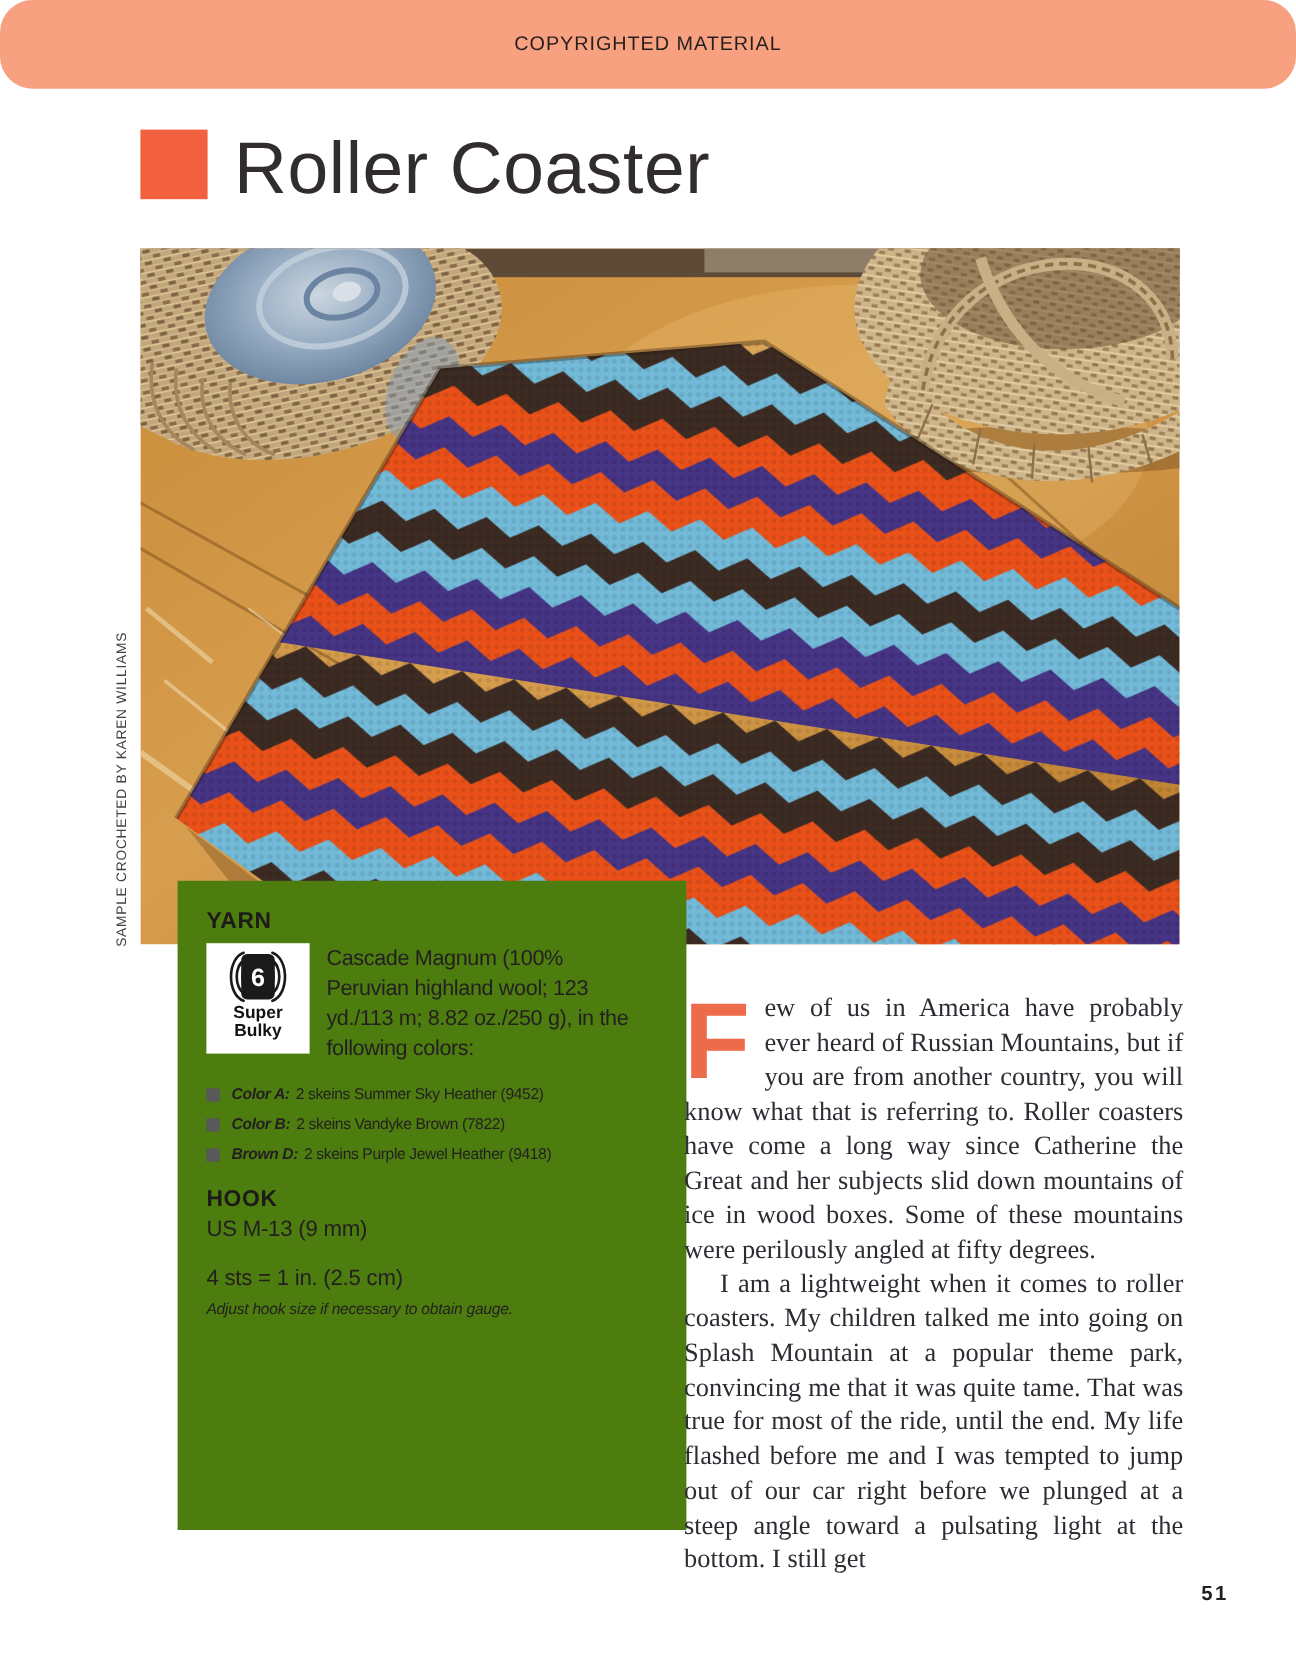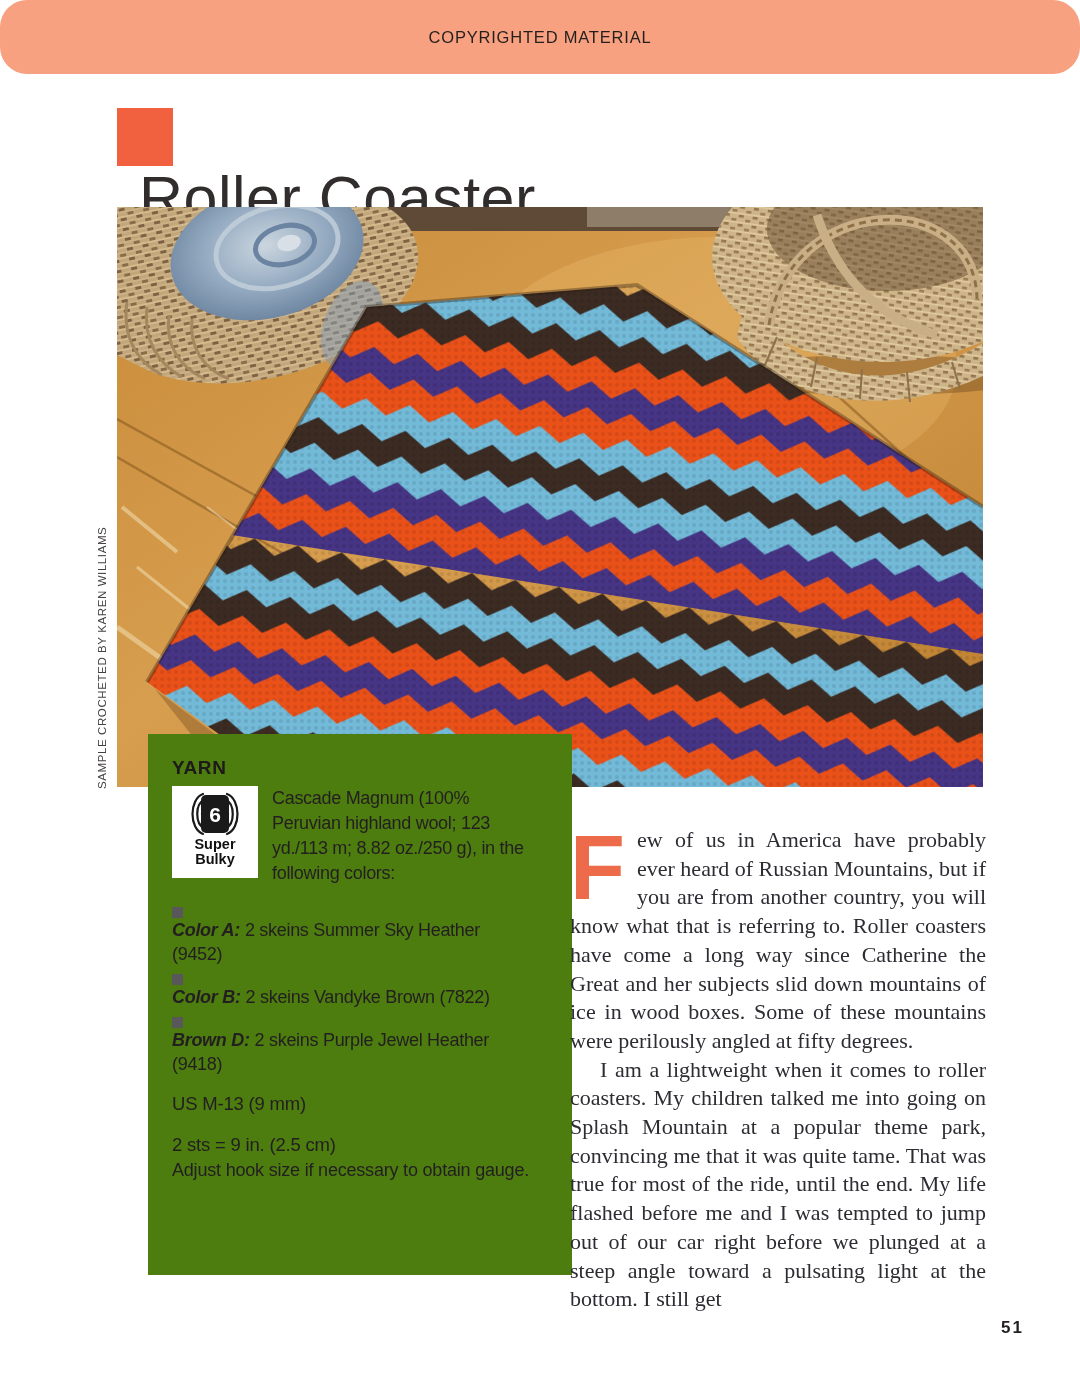--- a/index.html
+++ b/index.html
@@ -5,21 +5,21 @@
   html,body{margin:0;padding:0;background:#ffffff;}
   #page{position:relative;width:1080px;height:1397px;background:#ffffff;overflow:hidden;
         font-family:"Liberation Sans",sans-serif;}
 
   
   .banner{position:absolute;left:0;top:0;width:1080px;height:74px;background:#F7A181;
           display:flex;align-items:center;justify-content:center;border-radius:27px;}
   .banner-text{font-size:16.5px;letter-spacing:.8px;color:#241f1d;font-weight:500;}
 
   
-  .title-row{position:absolute;left:117px;top:108px;display:flex;align-items:flex-start;flex-direction:column;}
+  .title-row{position:absolute;left:117px;top:108px;display:flex;align-items:flex-start;}
   .title-square{width:56px;height:58px;background:#F2613F;}
   .title-text{font-family:"Liberation Sans",sans-serif;font-weight:300;font-size:61px;
               color:#322d2d;line-height:1;margin:2px 0 0 22px;letter-spacing:.5px;}
 
   
   .photo{position:absolute;left:117px;top:207px;width:866px;height:580px;}
   .photo svg{display:block;}
 
   
   .credit{position:absolute;left:96px;top:789px;transform-origin:0 0;transform:rotate(-90deg);
@@ -29,26 +29,26 @@
   .infobox{position:absolute;left:148px;top:734px;width:424px;height:541px;background:#4d7c0f;
            box-sizing:border-box;padding:23px 40px 0 24px;color:#231f20;overflow:hidden;}
   .ib-head{font-size:19px;font-weight:bold;letter-spacing:.6px;line-height:22px;color:#1e1a19;}
   .yarn-row{display:flex;margin-top:3px;min-height:100px;}
   .weight-box{width:86px;height:92px;background:#ffffff;flex:none;display:flex;
               flex-direction:column;align-items:center;padding-top:5px;box-sizing:border-box;
               margin-top:4px;}
   .weight-label{font-weight:bold;font-size:14.5px;line-height:1.05;text-align:center;color:#111;}
   .yarn-desc{font-size:18px;line-height:25px;letter-spacing:-.3px;margin:4px 0 4px 14px;}
   .bullets{margin:10px 0 0 0;padding:0;list-style:none;}
-  .bullets li{display:flex;font-size:18px;line-height:24px;letter-spacing:-.3px;margin:0 0 1px 0;flex-direction:column;}
+  .bullets li{display:flex;font-size:13px;line-height:24px;letter-spacing:-.3px;margin:0 0 1px 0;}
   .bullet-sq{width:11px;height:11px;background:#58585a;flex:none;margin:7px 10px 0 0;}
   .color-label{font-weight:bold;font-style:italic;margin-right:5px;}
   .ib-section{margin-top:15px;}
   .ib-text{font-size:18.5px;line-height:26px;letter-spacing:-.2px;}
-  .ib-note{font-size:18px;line-height:25px;letter-spacing:-.2px;}
+  .ib-note{font-size:13px;line-height:25px;font-style:italic;letter-spacing:-.2px;}
 
   
   .bodycol{position:absolute;left:570px;top:826px;width:416px;
            font-family:"Liberation Serif",serif;font-size:22px;line-height:28.7px;
            color:#2e2c33;text-align:justify;}
   .dropcap{float:left;font-family:"Liberation Sans",sans-serif;font-weight:bold;
            font-size:90px;line-height:72px;color:#ED6B4A;margin:6px 12px 0 0;}
   .para2{text-indent:30px;margin:0;}
   .para1{margin:0;}
 
@@ -214,25 +214,26 @@
         <span class="bullet-sq"></span>
         <span><span class="color-label">Color B:</span><span>2 skeins Vandyke Brown (7822)</span></span>
       </li>
       <li>
         <span class="bullet-sq"></span>
         <span><span class="color-label">Brown D:</span><span>2 skeins Purple Jewel Heather (9418)</span></span>
       </li>
     </ul>
 
     <div class="ib-section">
+      <div class="ib-head">HOOK</div>
       <div class="ib-text">US M-13 (9 mm)</div>
     </div>
 
     <div class="ib-section">
-      <div class="ib-text">2 sts = 9 in. (2.5 cm)</div>
+      <div class="ib-text">4 sts = 1 in. (2.5 cm)</div>
       <div class="ib-note">Adjust hook size if necessary to obtain gauge.</div>
     </div>
 
   </div>
 
   <div class="bodycol">
     <p class="para1"><span class="dropcap">F</span><span>ew of us in America have probably ever heard of Russian Mountains, but if you are from another country, you will know what that is referring to. Roller coasters have come a long way since Catherine the Great and her subjects slid down mountains of ice in wood boxes. Some of these mountains were perilously angled at fifty degrees.</span></p>
     <p class="para2">I am a lightweight when it comes to roller coasters. My children talked me into going on Splash Mountain at a popular theme park, convincing me that it was quite tame. That was true for most of the ride, until the end. My life flashed before me and I was tempted to jump out of our car right before we plunged at a steep angle toward a pulsating light at the bottom. I still get</p>
   </div>
 

